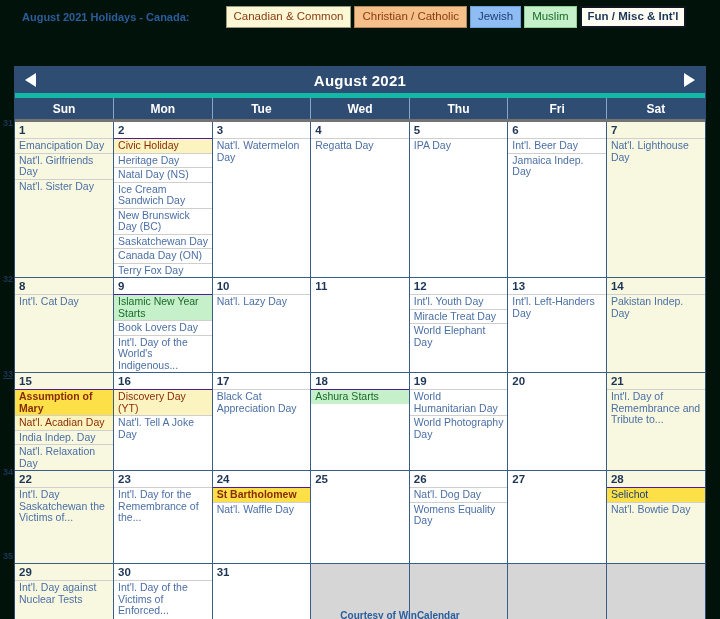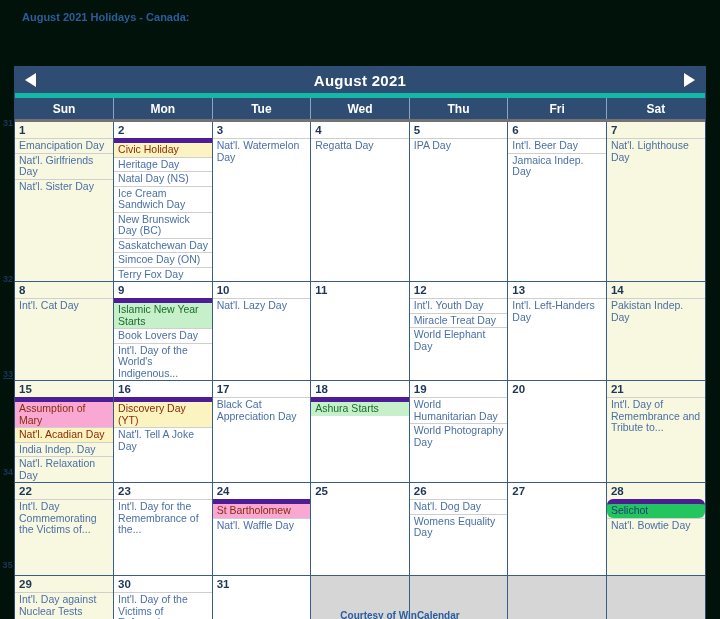--- a/index.html
+++ b/index.html
@@ -109,25 +109,25 @@
   }
   .events{display:block;}
   .ev{
     font-size:10.5px;
     line-height:11.5px;
     color:#4a6fa5;
     padding:1px 3px 1px 4px;
     border-top:1px solid #cfcfcf;
     word-wrap:break-word;
   }
-  .ev:first-child{border-top:5px solid #4c1d95;}
+  .ev:first-child{border-top:1px solid #4c1d95;}
   .ev.plain{border-top:1px solid #cfcfcf;}
   .ev.hl-can{background:#fcf4c0;color:#8a2b08;}
-  .ev.hl-chr{background:#f9a8d4;color:#8a2b08;}
-  .ev.hl-jew{background:#22c55e;color:#1d3f7a;border-radius:6px;}
+  .ev.hl-chr{background:#fde047;color:#8a2b08;font-weight:bold;}
+  .ev.hl-jew{background:#fde047;color:#1d3f7a;}
   .ev.hl-mus{background:#c5f0c9;color:#1a6b2a;}
 
   
   .weeknums{
     position:absolute;left:0;top:105px;width:14px;
   }
   .wn{
     color:#1d3557;font-size:9px;font-weight:bold;
     text-align:right;padding-right:1px;
     position:absolute;left:0;width:13px;
@@ -139,28 +139,35 @@
   }
 </style>
 </head>
 <body>
 
 <div class="page">
 
 
   <div class="legendbar">
     <div class="legend-label">August 2021 Holidays - Canada:</div>
+    <div class="legend-tabs">
+      <div class="tab canadian">Canadian &amp; Common</div>
+      <div class="tab christian">Christian / Catholic</div>
+      <div class="tab jewish">Jewish</div>
+      <div class="tab muslim">Muslim</div>
+      <div class="tab fun">Fun / Misc &amp; Int'l</div>
+    </div>
   </div>
 
   <div class="weeknums" id="weeknums">
       <div class="wn" style="top: 6.5px;">31</div>
       <div class="wn" style="top: 162.5px;">32</div>
       <div class="wn" style="top: 257.5px; text-decoration: underline;">33</div>
       <div class="wn" style="top: 355.5px;">34</div>
-      <div class="wn" style="top: 450px; font-family: Liberation Mono, monospace;">35</div>
+      <div class="wn" style="top: 440px;">35</div>
     </div>
 
   <div class="calwrap">
     <div class="monthbar">
       <div class="arrow left"></div>
       <div class="mtitle">August 2021</div>
       <div class="arrow right"></div>
     </div>
     <table class="cal">
       <thead>
@@ -186,21 +193,21 @@
             </td>
             <td class="day">
               <div class="dnum">2</div>
               <div class="events">
                 <div class="ev hl-can">Civic Holiday</div>
                 <div class="ev plain">Heritage Day</div>
                 <div class="ev plain">Natal Day (NS)</div>
                 <div class="ev plain">Ice Cream Sandwich Day</div>
                 <div class="ev plain">New Brunswick Day (BC)</div>
                 <div class="ev plain">Saskatchewan Day</div>
-                <div class="ev plain">Simcoe Day (ON)</div>
+                <div class="ev plain">Canada Day (ON)</div>
                 <div class="ev plain">Terry Fox Day</div>
               </div>
             </td>
             <td class="day">
               <div class="dnum">3</div>
               <div class="events">
                 <div class="ev plain">Nat'l. Watermelon Day</div>
               </div>
             </td>
             <td class="day">
@@ -319,21 +326,21 @@
               <div class="dnum">21</div>
               <div class="events">
                 <div class="ev plain">Int'l. Day of Remembrance and Tribute to...</div>
               </div>
             </td>
           </tr>
           <tr class="wk">
             <td class="day weekend">
               <div class="dnum">22</div>
               <div class="events">
-                <div class="ev plain">Int'l. Day Commemorating the Victims of...</div>
+                <div class="ev plain">Int'l. Day Saskatchewan the Victims of...</div>
               </div>
             </td>
             <td class="day">
               <div class="dnum">23</div>
               <div class="events">
                 <div class="ev plain">Int'l. Day for the Remembrance of the...</div>
               </div>
             </td>
             <td class="day">
               <div class="dnum">24</div>

